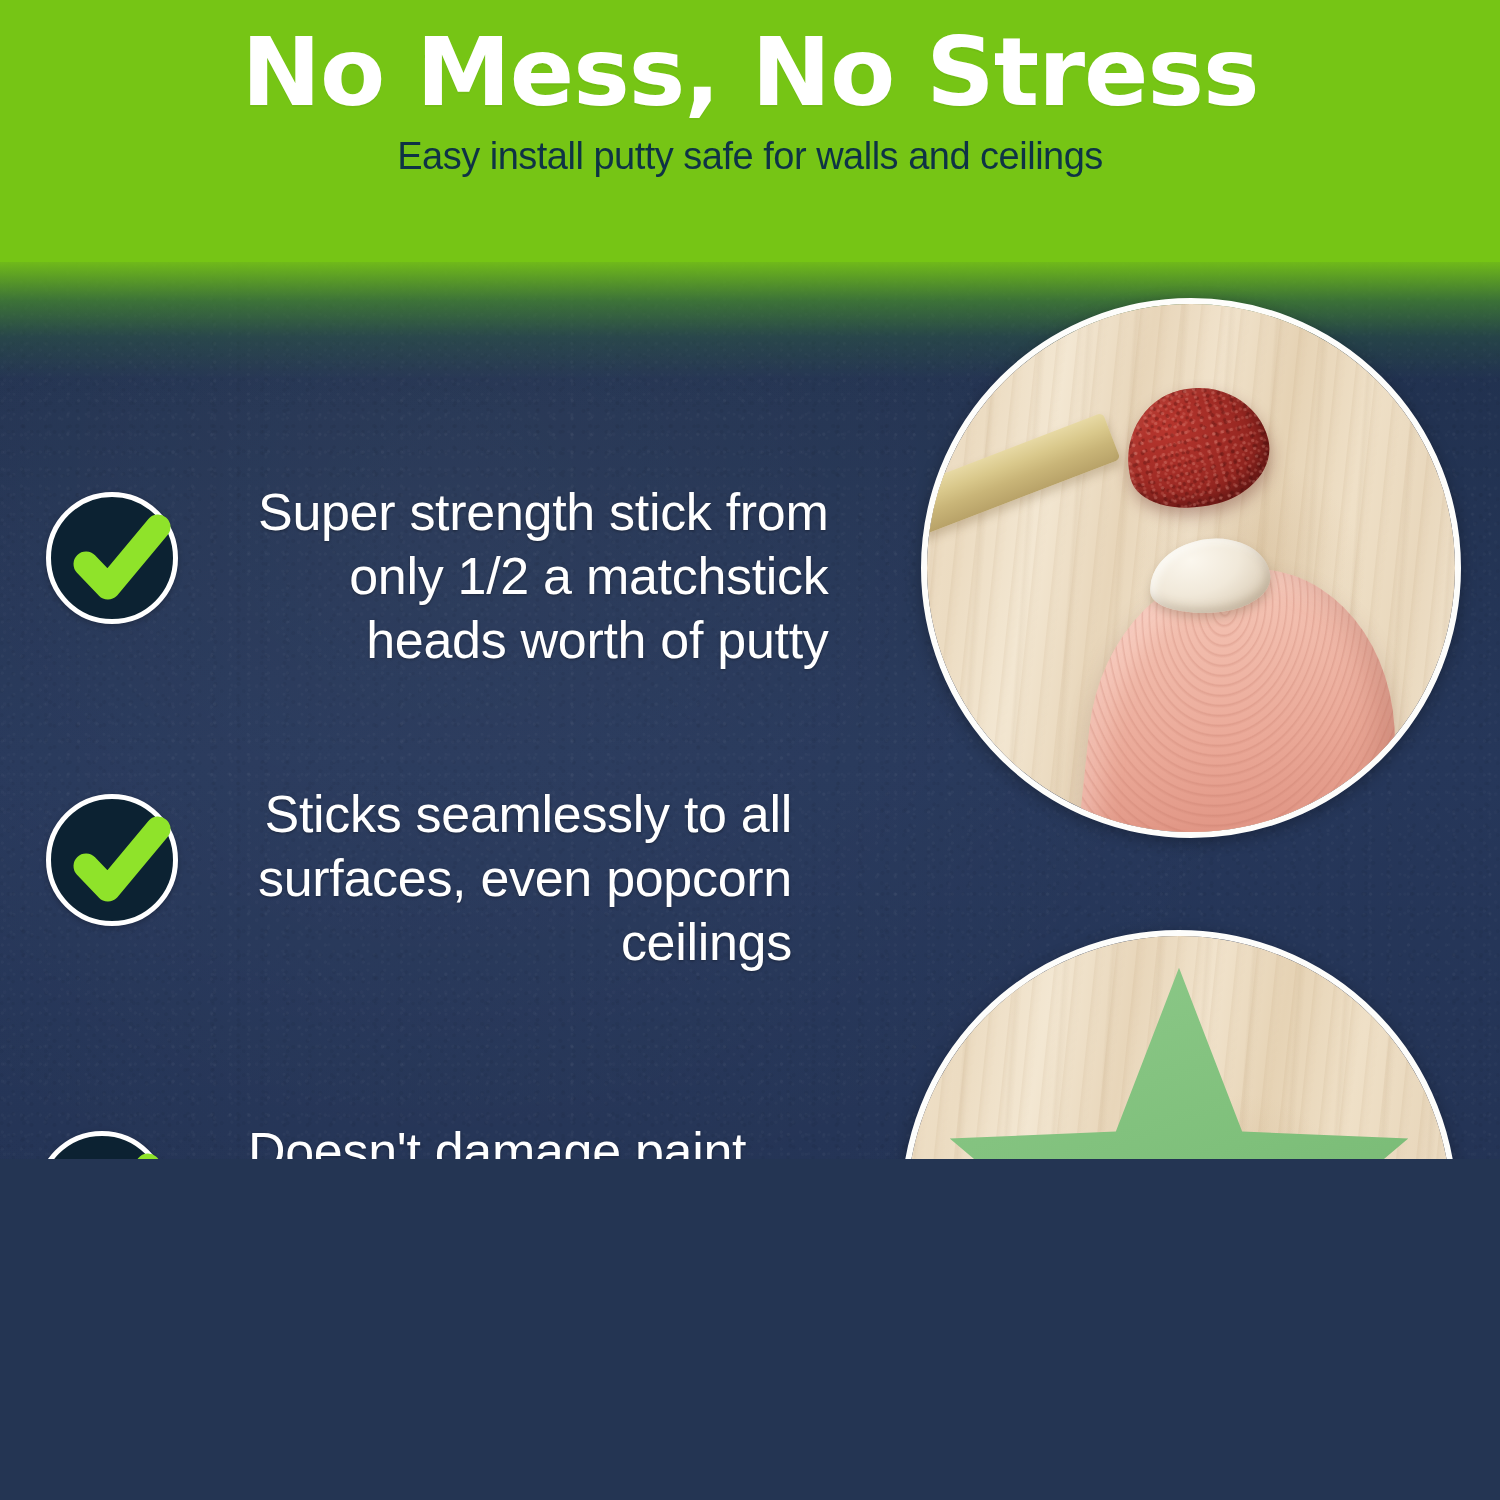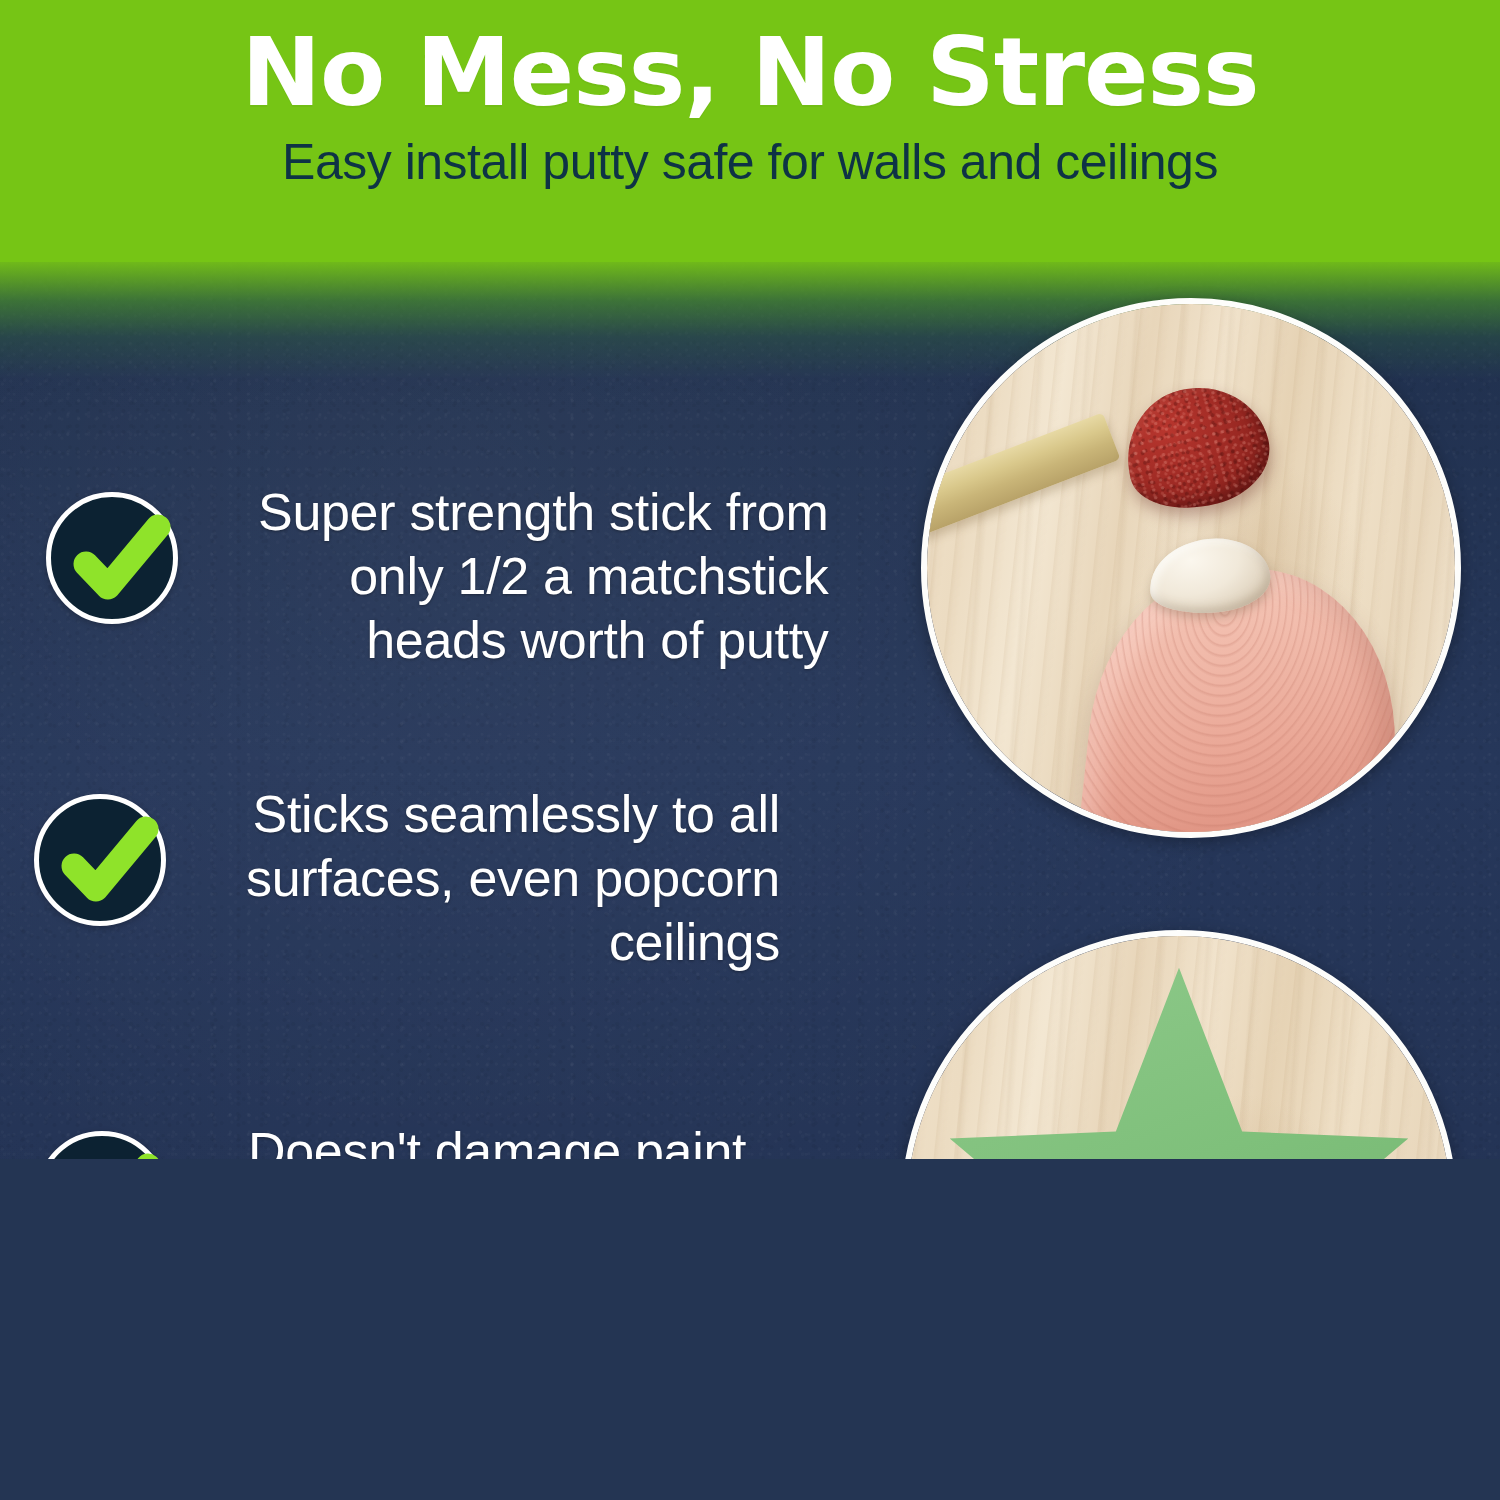--- a/index.html
+++ b/index.html
@@ -64,32 +64,32 @@
     line-height:1.02;
     color:#ffffff;
     letter-spacing:-1px;
     white-space:nowrap;
     text-shadow:0 2px 0 rgba(0,0,0,.04);
   }
   .banner-sub{
     margin-top:16px;
     font-family:"Liberation Sans", sans-serif;
     font-weight:normal;
-    font-size:50px;
+    font-size:38px;
     line-height:1;
     color:#0e3345;
     letter-spacing:-0.5px;
     white-space:nowrap;
   }
 
   
   .bullets{position:absolute;left:0;top:262px;width:880px;height:1238px;text-align:right;}
   .bullet{position:absolute;display:flex;align-items:flex-start;}
   .bullet-1{left:42px;top:222px;}
-  .bullet-2{left:30px;top:524px;}
+  .bullet-2{left:42px;top:524px;}
   .bullet-3{left:32px;top:861px;}
 
   .badge{
     position:relative;flex:0 0 auto;
     width:148px;height:148px;margin-top:4px;
   }
   .badge-circle{
     position:absolute;left:4px;top:4px;width:132px;height:132px;
     border-radius:50%;
     background:#0c2232;

